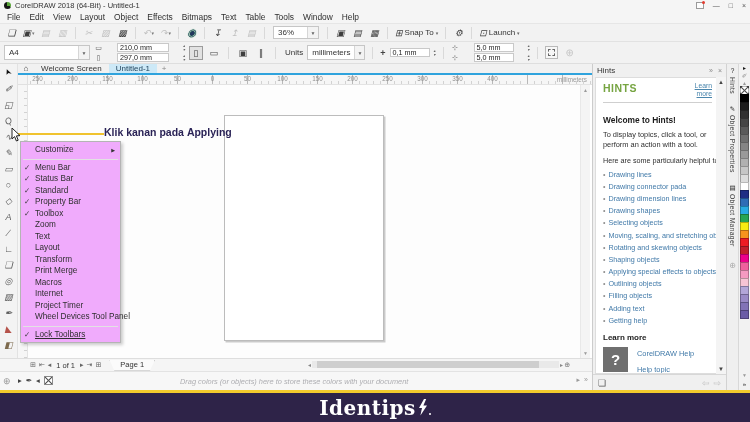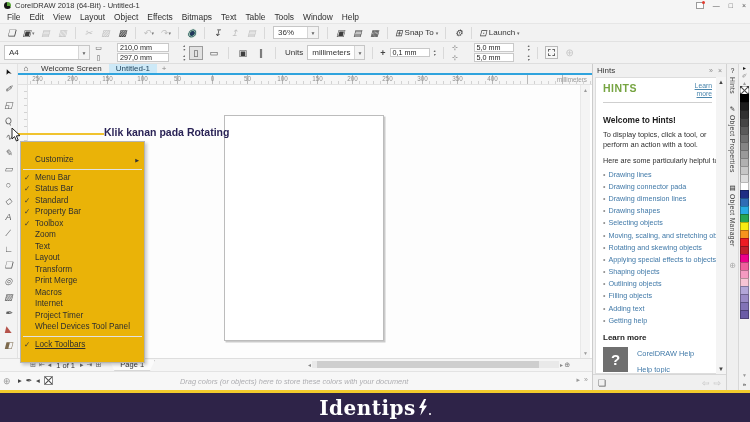--- a/index.html
+++ b/index.html
@@ -81,21 +81,21 @@
   [data-name="zoom-tool"] .g{display:inline-block;transform:rotate(-35deg)}
   [data-name="interactive-fill-tool"]{color:#b5524a}
   [data-name="smart-fill-tool"]{color:#7d6a4e}
 
   
   .canvas{position:absolute;left:28px;top:85px;width:552px;height:273px;background:#fdfdfd}
   .page{position:absolute;left:196px;top:30px;width:160px;height:226px;background:#fff;border:1px solid #bcbcbc;box-shadow:1.5px 1.5px 0 rgba(0,0,0,.2)}
   .vscroll{position:absolute;left:580px;top:85px;width:10px;height:273px;background:#f4f4f4;border-left:1px solid #e8e8e8;display:flex;flex-direction:column;align-items:center;justify-content:space-between;font-size:5px;color:#9a9a9a;padding:2px 0}
 
   
-  .ctx{position:absolute;left:20px;top:141px;width:125px;background:#eab308;border:1px solid #b4b4b4;box-shadow:2px 2px 3px rgba(0,0,0,.2);padding:12px 0;z-index:60}
+  .ctx{position:absolute;left:20px;top:141px;width:101px;background:#f0abfc;border:1px solid #b4b4b4;box-shadow:2px 2px 3px rgba(0,0,0,.2);padding:2px 0;z-index:60}
   .mi{display:flex;align-items:center;height:11.5px;padding:0 5px 0 3px;font-size:8.2px;color:#2f2f2f;white-space:nowrap}
   .mi .check{width:11px;font-size:7.5px;color:#3c3c3c;flex:none}
   .mi.checked .check::before{content:"✓"}
   .mi .arrow{margin-left:auto;font-size:5px;color:#333}
   .mi.submenu .arrow::before{content:"▶"}
   .mi.underline .label{text-decoration:underline}
   .mi.separator{height:3px;padding:0;margin:1px 2px 2px;border-bottom:1px solid #e2e2e2}
 
   
   .ann-line{position:absolute;left:15px;top:133px;width:89px;height:2px;background:#f0c32e;z-index:70}
@@ -559,21 +559,21 @@
 
       <div class="mi checked underline" data-name="menu-item-lock-toolbars">
         <span class="check" data-name="checkmark-icon"></span>
         <span class="label" data-item="label">Lock Toolbars</span>
         <span class="arrow" data-name="submenu-arrow-icon"></span>
       </div>
     </div>
 
   <div class="ann-line" data-name="annotation-pointer-line"></div>
   <div class="ann-text" data-name="annotation-text">
-    <span>Klik kanan pada </span><span style="font-weight:900">Rotating</span>
+    <span>Klik kanan pada </span><span style="font-weight:900">Applying</span>
   </div>
   <svg class="cursor-svg" data-name="mouse-cursor-icon" width="10" height="14" viewBox="0 0 10 14">
     <path d="M1,0 L1,11 L3.6,8.6 L5.4,13 L7.2,12.2 L5.4,7.9 L9,7.6 Z" fill="#fff" stroke="#222" stroke-width="1"></path>
   </svg>
 
   <div class="hints" data-name="hints-docker">
     <div class="hints-header" data-name="hints-docker-header">
       <span data-name="hints-docker-title">Hints</span>
       <span class="hicons">
         <span data-name="collapse-docker-icon">»</span>
@@ -590,22 +590,22 @@
       <div class="topicslbl" data-name="hints-topics-label">Here are some particularly helpful topics:</div>
       <div class="hlinks">
 
       <div class="hlink" data-name="hint-topic-link" data-item=".">Drawing lines</div>
           <div class="hlink" data-name="hint-topic-link" data-item=".">Drawing connector pada</div>
           <div class="hlink" data-name="hint-topic-link" data-item=".">Drawing dimension lines</div>
           <div class="hlink" data-name="hint-topic-link" data-item=".">Drawing shapes</div>
           <div class="hlink" data-name="hint-topic-link" data-item=".">Selecting objects</div>
           <div class="hlink" data-name="hint-topic-link" data-item=".">Moving, scaling, and stretching objects</div>
           <div class="hlink" data-name="hint-topic-link" data-item=".">Rotating and skewing objects</div>
+          <div class="hlink" data-name="hint-topic-link" data-item=".">Shaping objects</div>
           <div class="hlink" data-name="hint-topic-link" data-item=".">Applying special effects to objects</div>
-          <div class="hlink" data-name="hint-topic-link" data-item=".">Shaping objects</div>
           <div class="hlink" data-name="hint-topic-link" data-item=".">Outlining objects</div>
           <div class="hlink" data-name="hint-topic-link" data-item=".">Filling objects</div>
           <div class="hlink" data-name="hint-topic-link" data-item=".">Adding text</div>
           <div class="hlink" data-name="hint-topic-link" data-item=".">Getting help</div>
         </div>
       <div class="learnhead" data-name="learn-more-heading">Learn more</div>
       <div class="helpbox">
         <span class="qmark" data-name="help-question-icon">?</span>
         <span class="helplinks">
 

